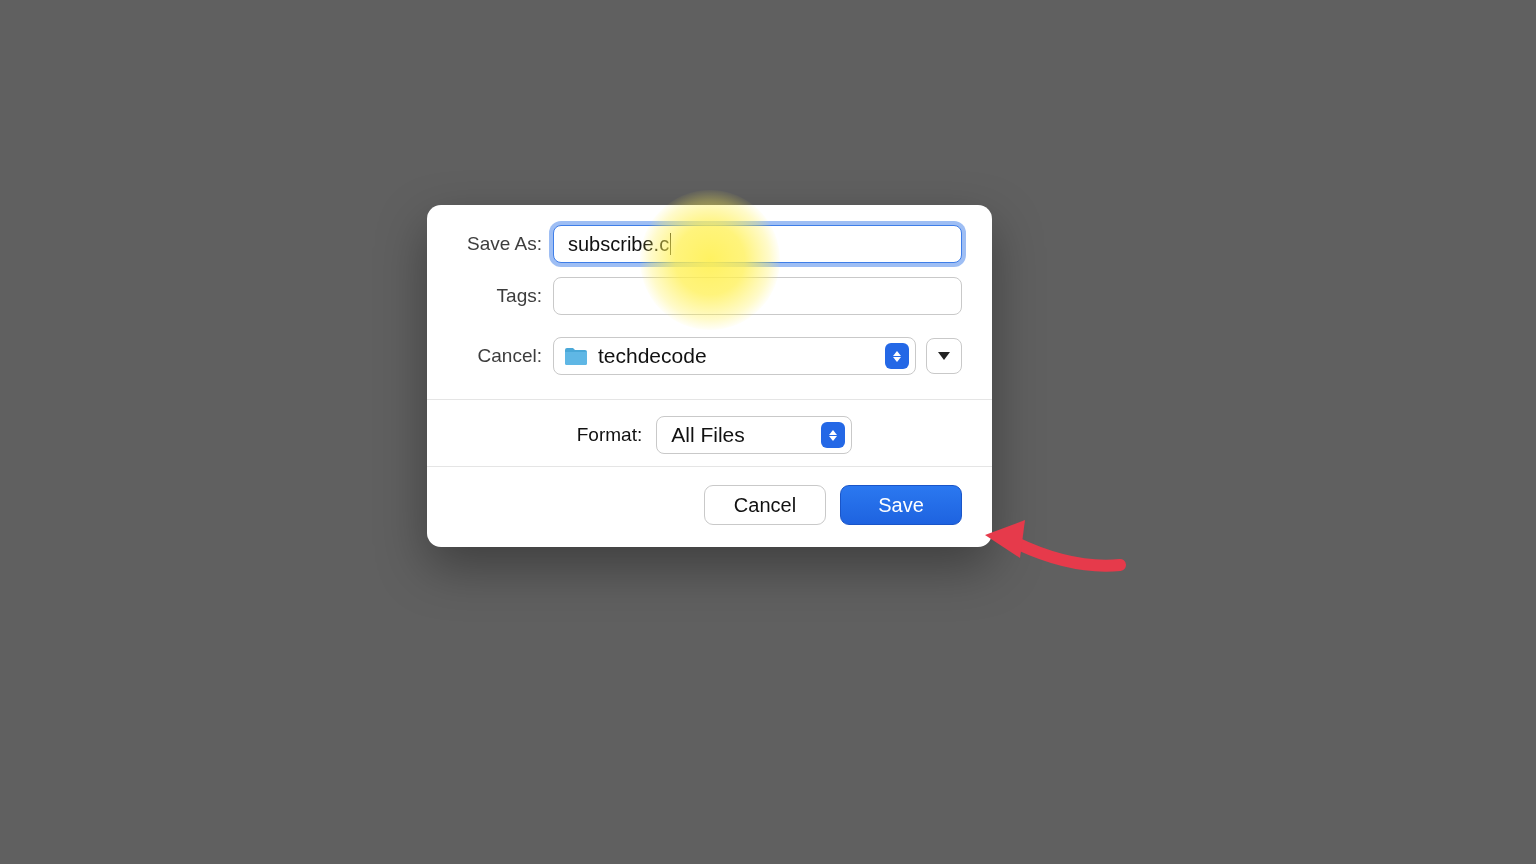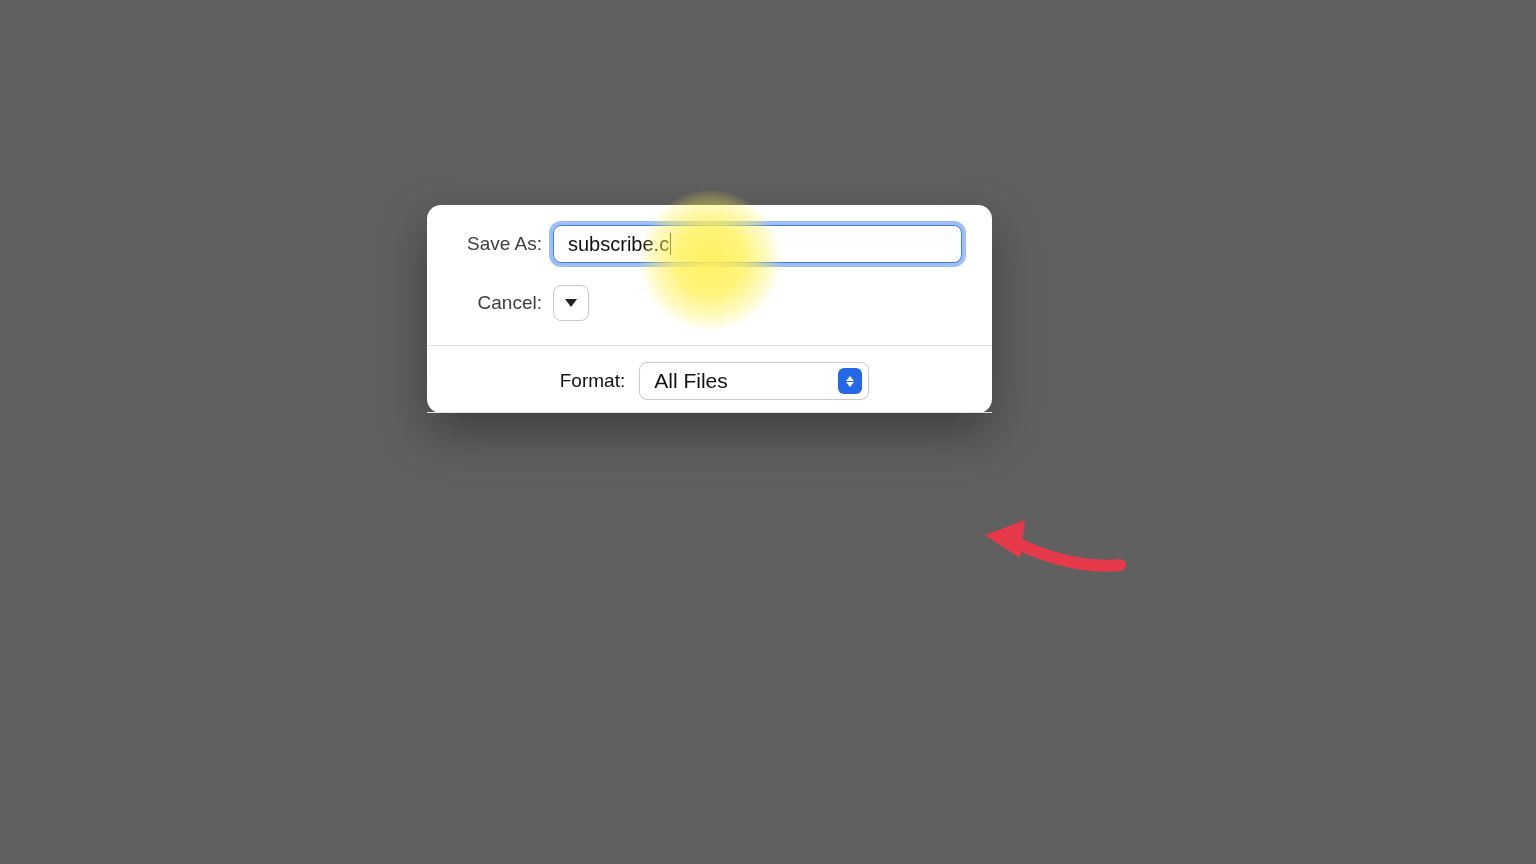--- a/index.html
+++ b/index.html
@@ -135,21 +135,21 @@
       width:0; height:0;
       border-left:6px solid transparent;
       border-right:6px solid transparent;
       border-top:8px solid #222;
     }
 
     .format-row { display:flex; align-items:center; justify-content:center; gap:14px; }
     .format-label { font-size: 19px; color:#111; font-weight:500; }
     .format-select {
       height: 38px;
-      width: 230px;
+      width: 196px;
       border: 1px solid #c9c9c9;
       border-radius: 8px;
       display:flex;
       align-items:center;
       padding: 0 6px 0 14px;
       background:#fff;
       cursor:pointer;
     }
     .format-text { flex:1; font-size: 21px; color:#111; }
 
@@ -197,44 +197,71 @@
   <div class="section-top">
 
     <div class="row">
       <div class="label">Save As:</div>
       <div class="text-input focused plain">
         <span>subscribe.c</span>
           <span class="caret"></span>
       </div>
     </div>
 
+    <div class="row">
+      <div class="label">Tags:</div>
+      <div class="text-input plain">
+        <span></span>
+      </div>
+    </div>
 
     <div class="row" style="margin-top:22px;">
       <div class="label">Cancel:</div>
       <div class="where-row" style="flex:1;">
+        <div class="where-select">
+          <span class="folder-icon">
+            <svg viewBox="0 0 24 20">
+              <path d="M1 4 Q1 2 3 2 L9 2 L11 4 L21 4 Q23 4 23 6 L23 17 Q23 19 21 19 L3 19 Q1 19 1 17 Z" fill="#4aa8d8"></path>
+              <path d="M1 6 L23 6 L23 17 Q23 19 21 19 L3 19 Q1 19 1 17 Z" fill="#5fb7e5"></path>
+            </svg>
+          </span>
+          <span class="where-text">techdecode</span>
+          <span class="updown">
+            <span class="tri up"></span>
+            <span class="tri down"></span>
+          </span>
+        </div>
         <div class="expand-btn">
           <span class="chev"></span>
         </div>
       </div>
     </div>
   </div>
 
   <div class="section-format">
     <div class="format-row">
       <div class="format-label">Format:</div>
       <div class="format-select">
         <span class="format-text">All Files</span>
         <span class="updown">
           <span class="tri up"></span>
           <span class="tri down"></span>
         </span>
       </div>
     </div>
   </div>
 
+  <div class="section-buttons">
+    <div class="btn btn-cancel">
+      <span>Cancel</span>
+    </div>
+    <div class="btn btn-save">
+      <span>Save</span>
+    </div>
+  </div>
 
 </div>
 
 <div class="arrow">
   <svg viewBox="0 0 160 70">
     <path d="M150 55 Q 100 60 40 30" stroke="#e63a4b" stroke-width="12" fill="none" stroke-linecap="round"></path>
     <path d="M15 25 L55 10 L50 48 Z" fill="#e63a4b"></path>
   </svg>
 </div>
 

